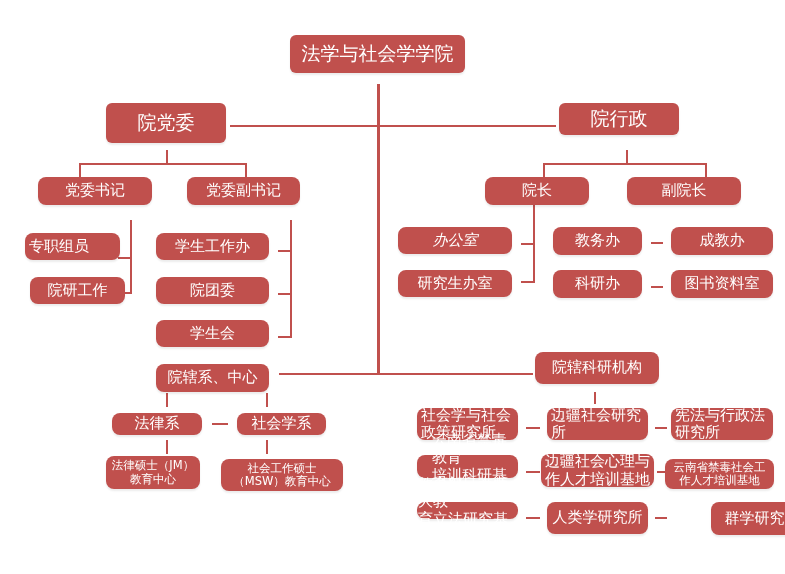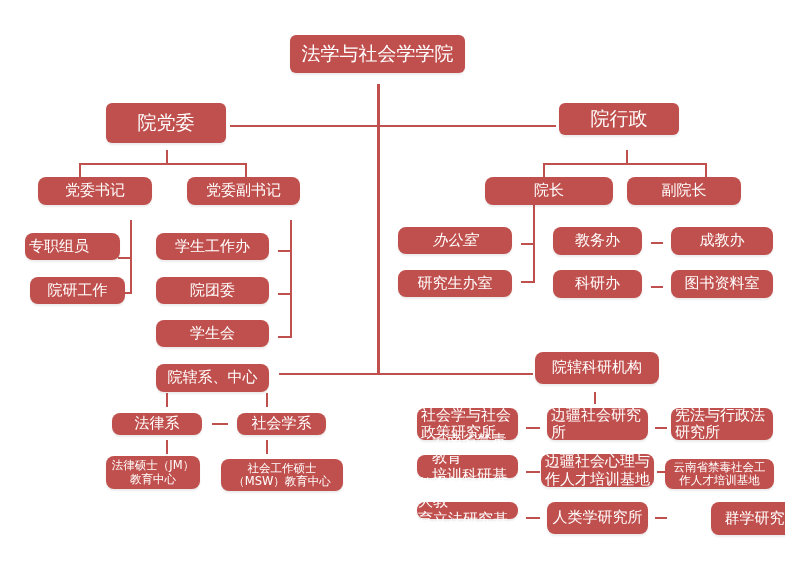--- a/index.html
+++ b/index.html
@@ -68,21 +68,21 @@
 <div class="box lg" style="left:106px;top:103px;width:120px;height:40px;">院党委</div>
 <div class="box md" style="left:38px;top:177px;width:114px;height:28px;">党委书记</div>
 <div class="box md" style="left:187px;top:177px;width:113px;height:28px;">党委副书记</div>
 <div class="box md left" style="left:25px;top:233px;width:95px;height:27px;">专职组员</div>
 <div class="box md" style="left:13px;top:277px;width:95px;height:27px;margin-left:17px;">院研工作</div>
 <div class="box md" style="left:156px;top:233px;width:113px;height:27px;">学生工作办</div>
 <div class="box md" style="left:156px;top:277px;width:113px;height:27px;">院团委</div>
 <div class="box md" style="left:156px;top:320px;width:113px;height:27px;">学生会</div>
 
 <div class="box lg" style="left:559px;top:103px;width:120px;height:32px;">院行政</div>
-<div class="box md" style="left:485px;top:177px;width:128px;height:28px;">院长</div>
+<div class="box md" style="left:485px;top:177px;width:104px;height:28px;">院长</div>
 <div class="box md" style="left:627px;top:177px;width:114px;height:28px;">副院长</div>
 <div class="box md" style="left:398px;top:227px;width:114px;height:27px;font-style:italic;">办公室</div>
 <div class="box md" style="left:398px;top:270px;width:114px;height:27px;">研究生办室</div>
 <div class="box md" style="left:553px;top:227px;width:89px;height:28px;">教务办</div>
 <div class="box md" style="left:671px;top:227px;width:102px;height:28px;">成教办</div>
 <div class="box md" style="left:553px;top:270px;width:89px;height:28px;">科研办</div>
 <div class="box md" style="left:671px;top:270px;width:102px;height:28px;">图书资料室</div>
 
 <div class="box md" style="left:156px;top:364px;width:113px;height:28px;">院辖系、中心</div>
 <div class="box md" style="left:112px;top:413px;width:90px;height:22px;">法律系</div>

